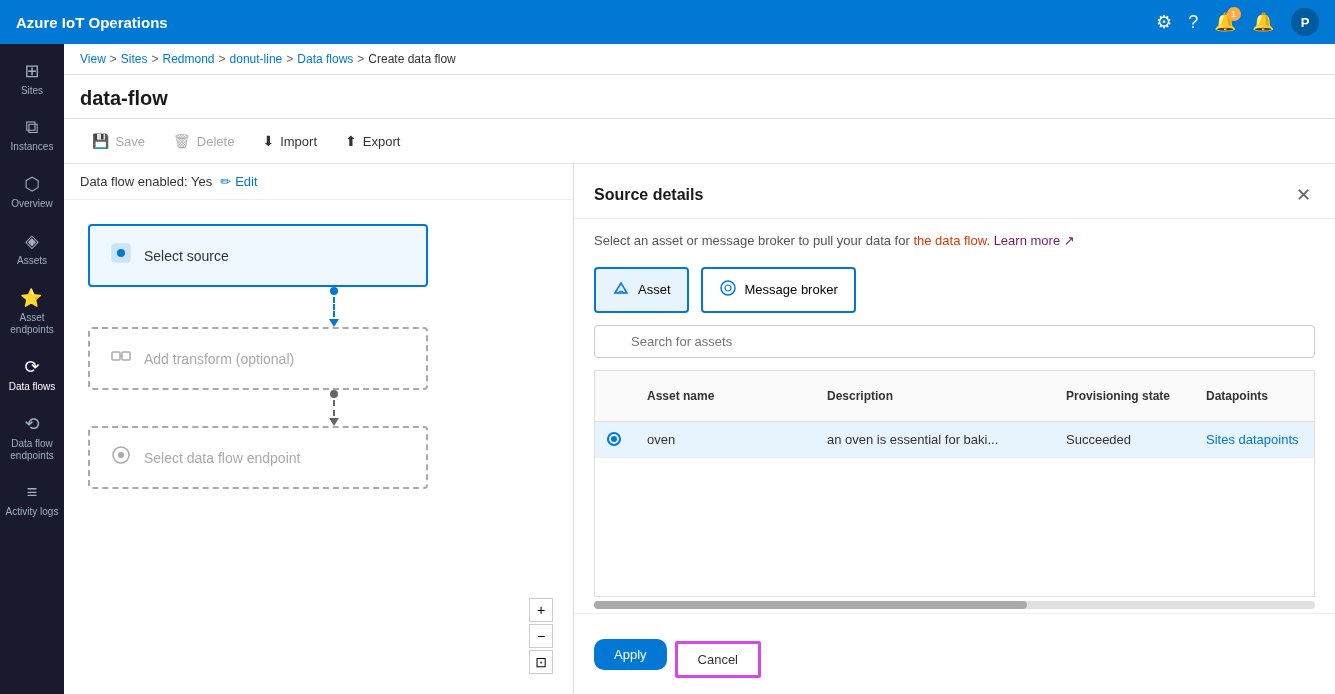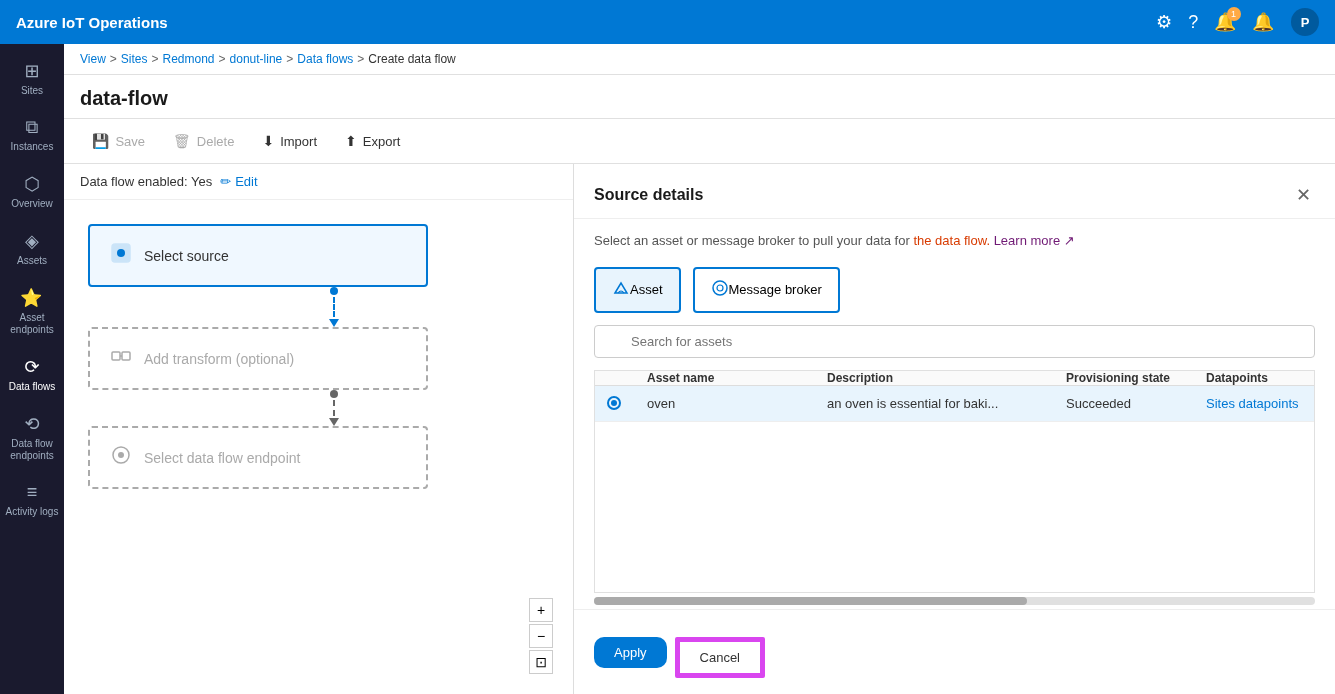--- a/index.html
+++ b/index.html
@@ -114,49 +114,49 @@
     .source-details-header { display: flex; align-items: center; justify-content: space-between; padding: 16px 20px 8px; border-bottom: 1px solid #eee; }
     .source-details-title { font-size: 16px; font-weight: 600; color: #1a1a1a; }
     .close-btn { background: none; border: none; cursor: pointer; font-size: 18px; color: #666; padding: 4px; }
 
     .source-desc { padding: 12px 20px; font-size: 13px; color: #555; line-height: 1.5; }
     .source-desc .highlight { color: #d83b01; }
     .source-desc .link { color: #701a75; cursor: pointer; }
 
     
     .source-type-row { display: flex; gap: 12px; padding: 4px 20px 12px; }
-    .source-type-btn { display: flex; align-items: center; padding: 10px 16px; border: 2px solid #0078d4; border-radius: 4px; cursor: pointer; background: white; font-size: 13px; }
+    .source-type-btn { display: flex; align-items: center; gap: 8px; padding: 10px 16px; border: 2px solid #0078d4; border-radius: 4px; cursor: pointer; background: white; font-size: 13px; }
     .source-type-btn.selected { background: #e8f4fd; }
     .source-type-btn-icon { color: #0078d4; font-size: 16px; }
 
     
     .search-row { padding: 0 20px 12px; }
     .search-input { width: 100%; padding: 8px 12px 8px 36px; border: 1px solid #ccc; border-radius: 4px; font-size: 13px; outline: none; position: relative; }
     .search-wrapper { position: relative; }
     .search-icon { position: absolute; left: 10px; top: 50%; transform: translateY(-50%); color: #666; font-size: 14px; }
 
     
     .assets-table { flex: 1; overflow: auto; margin: 0 20px; border: 1px solid #e0e0e0; }
     .table-header { display: grid; grid-template-columns: 40px 180px 1fr 140px 120px; background: #fafafa; border-bottom: 1px solid #ddd; }
-    .table-header-cell { padding: 0 12px; font-size: 12px; font-weight: 600; color: #333; }
+    .table-header-cell { padding: 18px 12px; font-size: 12px; font-weight: 600; color: #333; }
     .table-row { display: grid; grid-template-columns: 40px 180px 1fr 140px 120px; border-bottom: 1px solid #eee; align-items: center; background: #e8f4fd; }
     .table-cell { padding: 10px 12px; font-size: 13px; color: #333; }
     .table-cell.link { color: #0078d4; cursor: pointer; }
     .radio-dot { width: 14px; height: 14px; border: 2px solid #0078d4; border-radius: 50%; display: flex; align-items: center; justify-content: center; }
     .radio-dot-inner { width: 6px; height: 6px; background: #0078d4; border-radius: 50%; }
 
     
     .scrollbar-row { padding: 4px 20px; overflow: hidden; }
     .scrollbar-track { background: #e0e0e0; height: 8px; border-radius: 4px; position: relative; }
     .scrollbar-thumb { background: #aaa; height: 8px; border-radius: 4px; width: 60%; position: absolute; left: 0; }
 
     
     .action-row { display: flex; align-items: center; gap: 8px; padding: 16px 20px; border-top: 1px solid #eee; margin-top: auto; }
     .btn-apply { background: #0078d4; color: white; border: none; padding: 8px 20px; border-radius: 10px; cursor: pointer; font-size: 13px; }
-    .btn-cancel { background: white; color: #333; border: 5px solid #d946ef; padding: 8px 20px; border-radius: 2px; cursor: pointer; font-size: 13px; margin-top: 11px; }
+    .btn-cancel { background: white; color: #333; border: 3px solid #d946ef; padding: 8px 20px; border-radius: 2px; cursor: pointer; font-size: 13px; margin-top: 11px; }
   </style>
 </head>
 <body>
 
 <div class="top-nav">
   <span class="top-nav-title">Azure IoT Operations</span>
   <div class="top-nav-icons">
     <span class="top-nav-icon">⚙</span>
     <span class="top-nav-icon">?</span>
     <span style="position:relative; display:inline-flex;">

